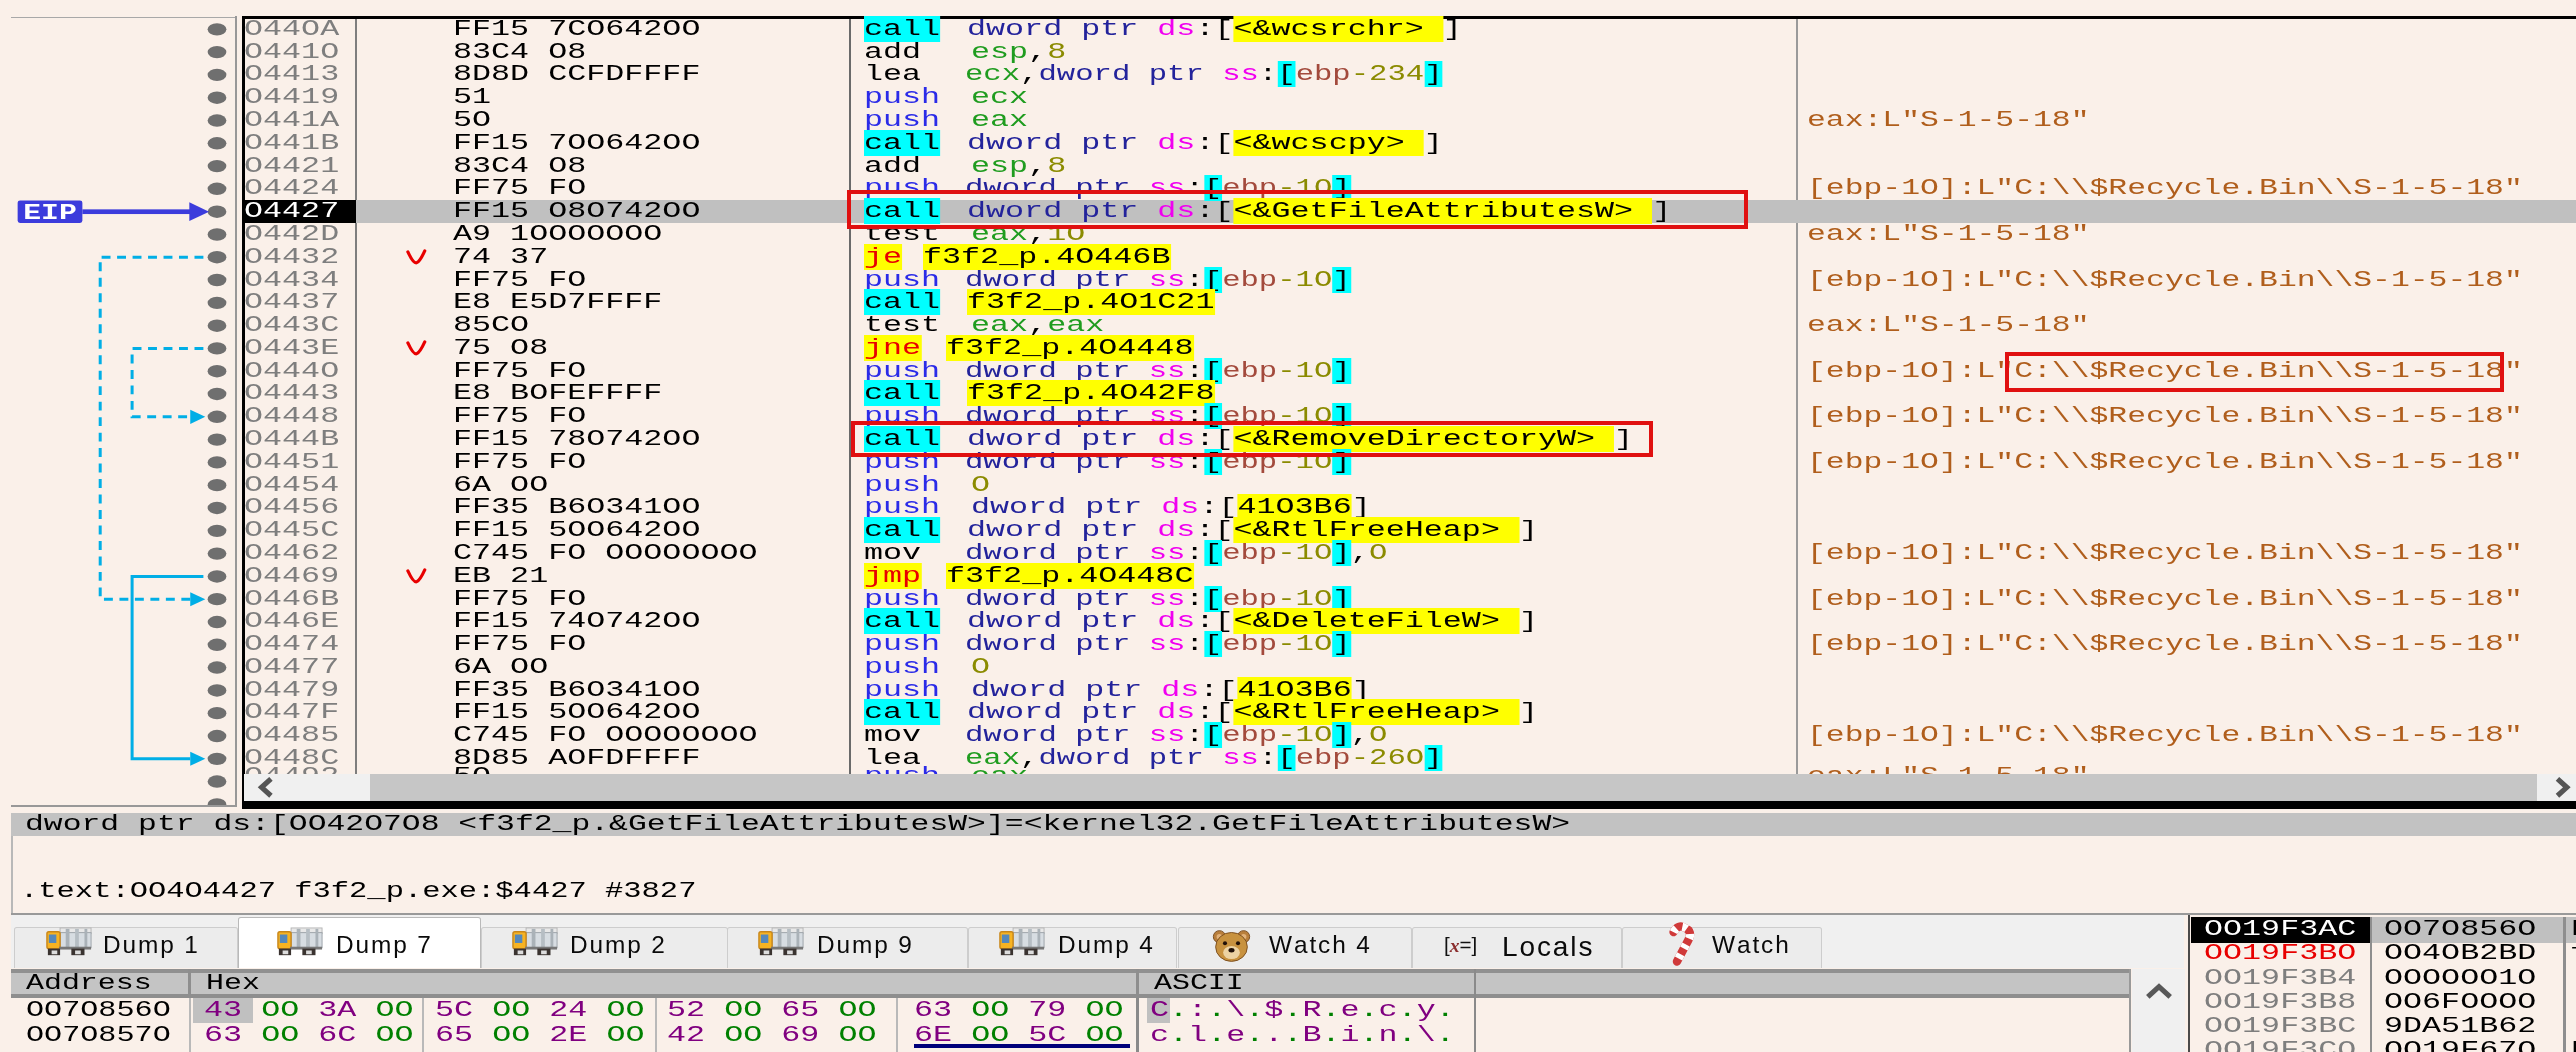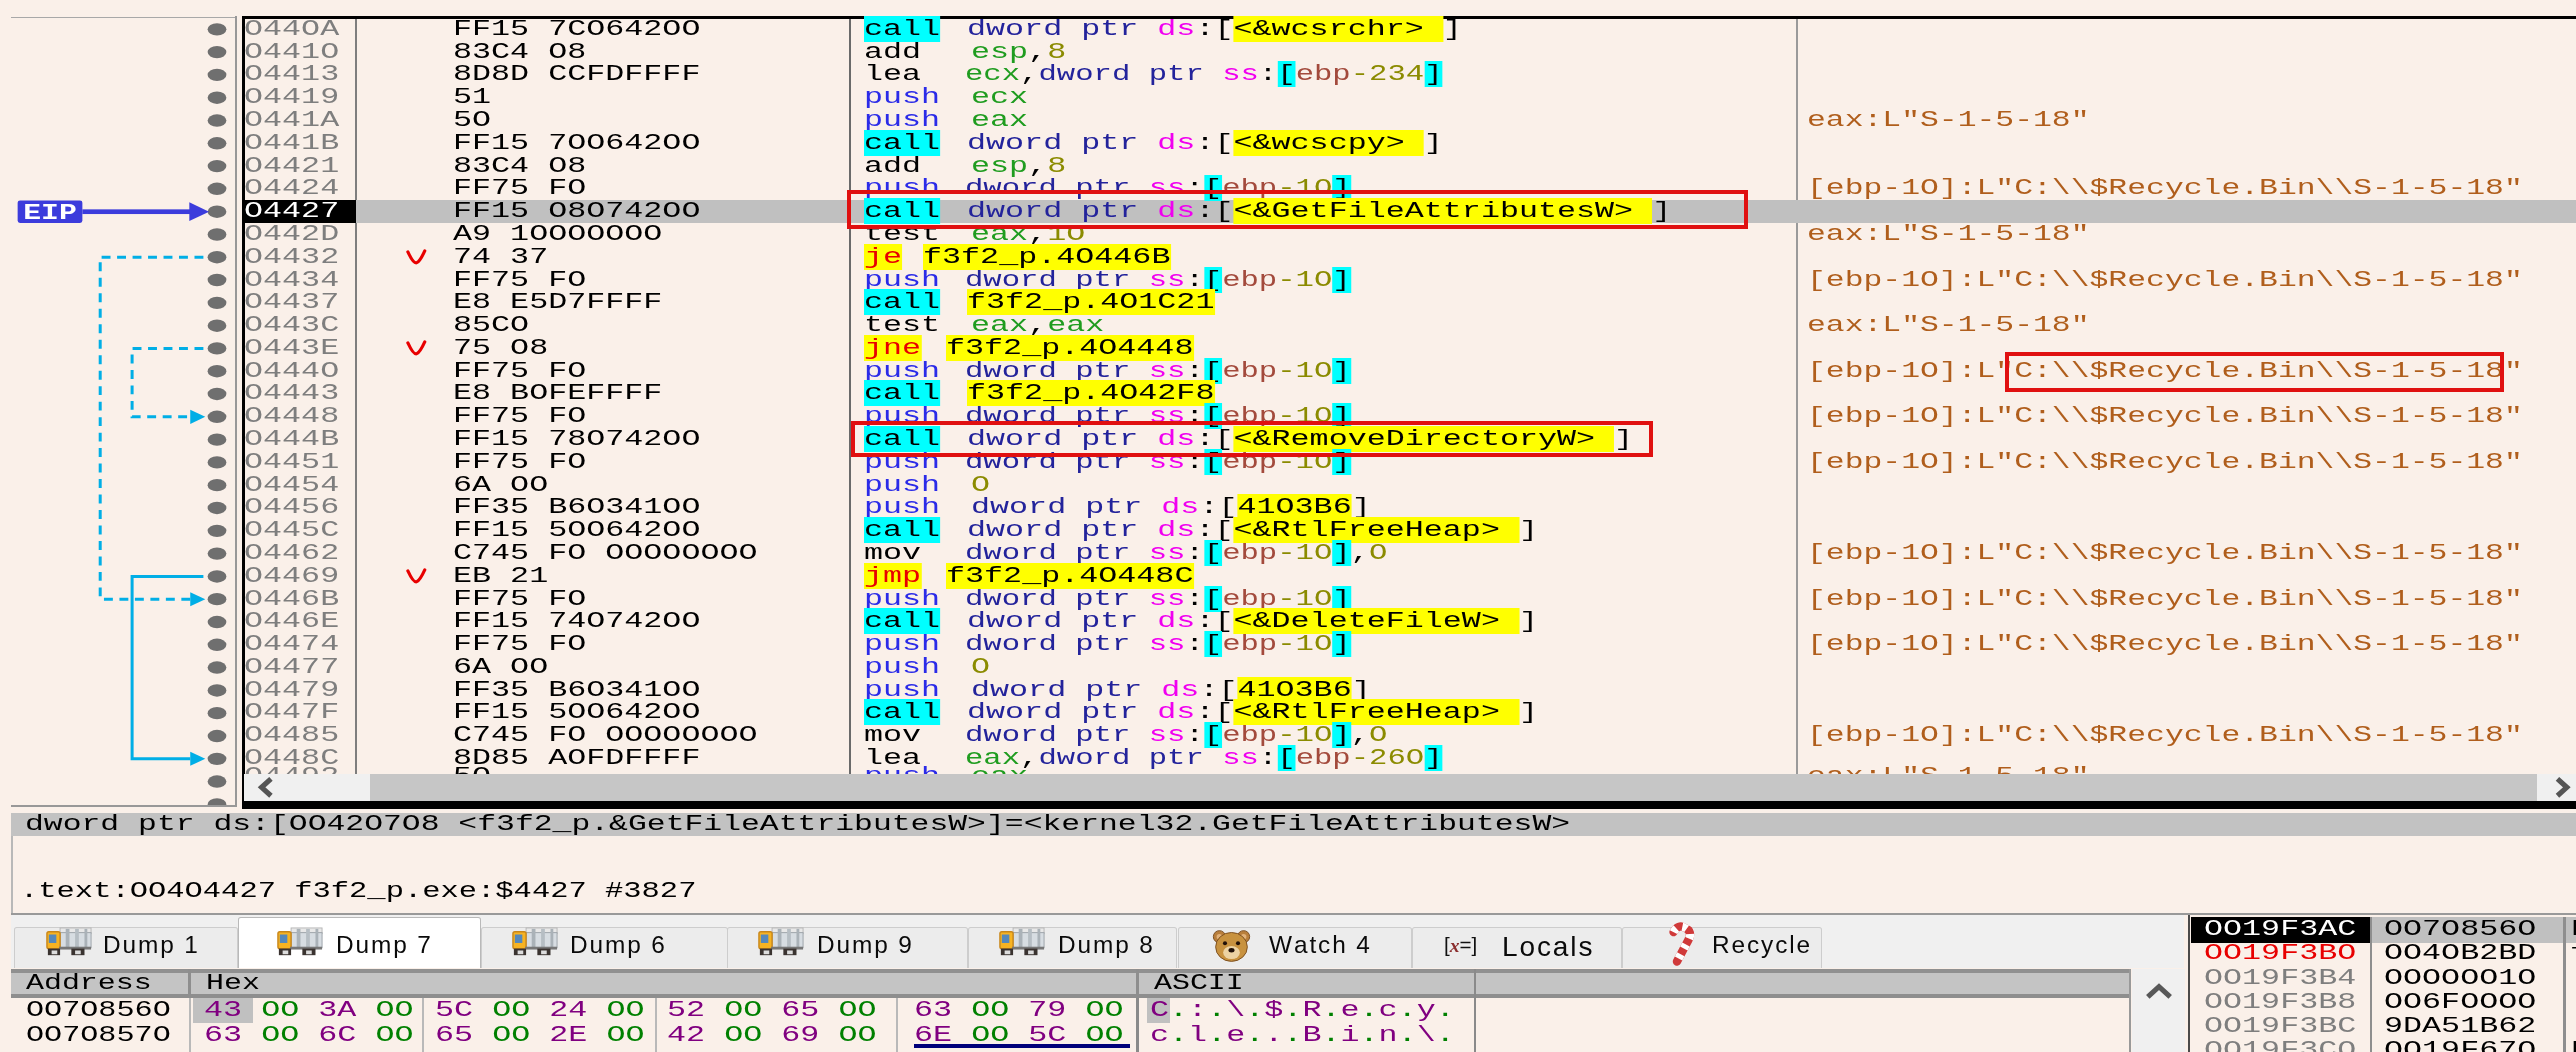--- a/index.html
+++ b/index.html
@@ -305,21 +305,21 @@
         <rect x="31" y="2" width="4" height="20" fill="#b6bec4"></rect>
         <rect x="41" y="2" width="3" height="20" fill="#aab2b8"></rect>
         <rect x="1" y="5" width="14" height="18" rx="2" fill="#f7b322" stroke="#c8861a" stroke-width="1.5"></rect>
         <rect x="3" y="8" width="8" height="9" fill="#5588bb"></rect>
         <rect x="14" y="21" width="34" height="3" fill="#777"></rect>
         <rect x="2" y="23" width="13" height="7" fill="#3a3330"></rect>
         <rect x="27" y="23" width="14" height="7" fill="#3a3330"></rect>
         <rect x="6" y="25" width="6" height="4" fill="#ddd"></rect>
         <rect x="31" y="25" width="6" height="4" fill="#ddd"></rect>
       </svg></div>
-<div class="s" style="left:559px;top:915px;font-size:24.4px;letter-spacing:1.9px;">Dump 6</div>
+<div class="s" style="left:559px;top:915px;font-size:24.4px;letter-spacing:1.9px;">Dump 2</div>
 <div style="position:absolute;left:747px;top:911px"><svg width="46" height="31" viewBox="0 0 49 33">
         <rect x="15" y="1" width="33" height="6" fill="#e8e8e8" stroke="#b5b5b5" stroke-width="1"></rect>
         <rect x="15" y="6" width="33" height="16" fill="#d7dde2" stroke="#9aa0a6" stroke-width="1"></rect>
         <rect x="21" y="2" width="4" height="20" fill="#aab2b8"></rect>
         <rect x="31" y="2" width="4" height="20" fill="#b6bec4"></rect>
         <rect x="41" y="2" width="3" height="20" fill="#aab2b8"></rect>
         <rect x="1" y="5" width="14" height="18" rx="2" fill="#f7b322" stroke="#c8861a" stroke-width="1.5"></rect>
         <rect x="3" y="8" width="8" height="9" fill="#5588bb"></rect>
         <rect x="14" y="21" width="34" height="3" fill="#777"></rect>
         <rect x="2" y="23" width="13" height="7" fill="#3a3330"></rect>
@@ -335,40 +335,40 @@
         <rect x="31" y="2" width="4" height="20" fill="#b6bec4"></rect>
         <rect x="41" y="2" width="3" height="20" fill="#aab2b8"></rect>
         <rect x="1" y="5" width="14" height="18" rx="2" fill="#f7b322" stroke="#c8861a" stroke-width="1.5"></rect>
         <rect x="3" y="8" width="8" height="9" fill="#5588bb"></rect>
         <rect x="14" y="21" width="34" height="3" fill="#777"></rect>
         <rect x="2" y="23" width="13" height="7" fill="#3a3330"></rect>
         <rect x="27" y="23" width="14" height="7" fill="#3a3330"></rect>
         <rect x="6" y="25" width="6" height="4" fill="#ddd"></rect>
         <rect x="31" y="25" width="6" height="4" fill="#ddd"></rect>
       </svg></div>
-<div class="s" style="left:1047px;top:915px;font-size:24.4px;letter-spacing:1.9px;">Dump 8</div>
+<div class="s" style="left:1047px;top:915px;font-size:24.4px;letter-spacing:1.9px;">Dump 4</div>
 <div style="position:absolute;left:1200px;top:913px"><svg width="41" height="34" viewBox="0 0 44 36">
         <circle cx="9" cy="8" r="6.5" fill="#b97f3c" stroke="#7a4c1e"></circle>
         <circle cx="35" cy="8" r="6.5" fill="#b97f3c" stroke="#7a4c1e"></circle>
         <circle cx="9" cy="8" r="3" fill="#e2b27a"></circle>
         <circle cx="35" cy="8" r="3" fill="#e2b27a"></circle>
         <ellipse cx="22" cy="19" rx="17" ry="15.5" fill="#c8923f" stroke="#7a4c1e"></ellipse>
         <ellipse cx="22" cy="25" rx="9" ry="7" fill="#ecd2a2"></ellipse>
         <circle cx="15" cy="15" r="2.2" fill="#201008"></circle>
         <circle cx="29" cy="15" r="2.2" fill="#201008"></circle>
         <ellipse cx="22" cy="22.5" rx="3.2" ry="2.4" fill="#201008"></ellipse>
       </svg></div>
 <div class="s" style="left:1258px;top:915px;font-size:24.4px;letter-spacing:1.9px;">Watch 4</div>
 <div style="position:absolute;left:1433px;top:917px"><span style="font:20.6px 'Liberation Sans';color:#111">[</span><span style="font:italic 700 19.7px 'Liberation Serif';color:#8b2e2e">x</span><span style="font:20.6px 'Liberation Sans';color:#111">=]</span></div>
 <div class="s" style="left:1491px;top:915px;font-size:28px;letter-spacing:1.9px;">Locals</div>
 <div style="position:absolute;left:1650px;top:906px"><svg width="32" height="43" viewBox="0 0 34 46" style="transform:rotate(28deg)">
         <path d="M 8 14 Q 8 4 17 4 Q 26 4 26 14 L 26 40" fill="none" stroke="#d03a3a" stroke-width="9" stroke-linecap="round"></path>
         <path d="M 8 14 Q 8 4 17 4 Q 26 4 26 14 L 26 40" fill="none" stroke="#fff" stroke-width="9" stroke-linecap="butt" stroke-dasharray="5 7"></path>
       </svg></div>
-<div class="s" style="left:1701px;top:915px;font-size:24.4px;letter-spacing:1.9px;">Recycle</div>
+<div class="s" style="left:1701px;top:915px;font-size:24.4px;letter-spacing:1.9px;">Watch</div>
 <div style="position:absolute;left:0;top:953px;width:2120px;height:3.8px;background:#909090"></div>
 <div style="position:absolute;left:0;top:957px;width:2120px;height:21.6px;background:#c4c4c4"></div>
 <div style="position:absolute;left:0;top:978px;width:2120px;height:3.8px;background:#8e8e8e"></div>
 <div style="position:absolute;left:177px;top:953px;width:2.8px;height:29px;background:#8e8e8e"></div>
 <div style="position:absolute;left:1125px;top:953px;width:2.8px;height:29px;background:#8e8e8e"></div>
 <div class="m" style="left:15px;top:957px;transform:scaleX(1.33);line-height:21.6px;height:21.6px;">Address</div>
 <div class="m" style="left:195px;top:957px;transform:scaleX(1.33);line-height:21.6px;height:21.6px;">Hex</div>
 <div class="m" style="left:1143px;top:957px;transform:scaleX(1.33);line-height:21.6px;height:21.6px;">ASCII</div>
 <div style="position:absolute;left:178px;top:982px;width:1.9px;height:70px;background:#b9b9b9"></div>
 <div style="position:absolute;left:411px;top:982px;width:1.9px;height:70px;background:#b9b9b9"></div>

